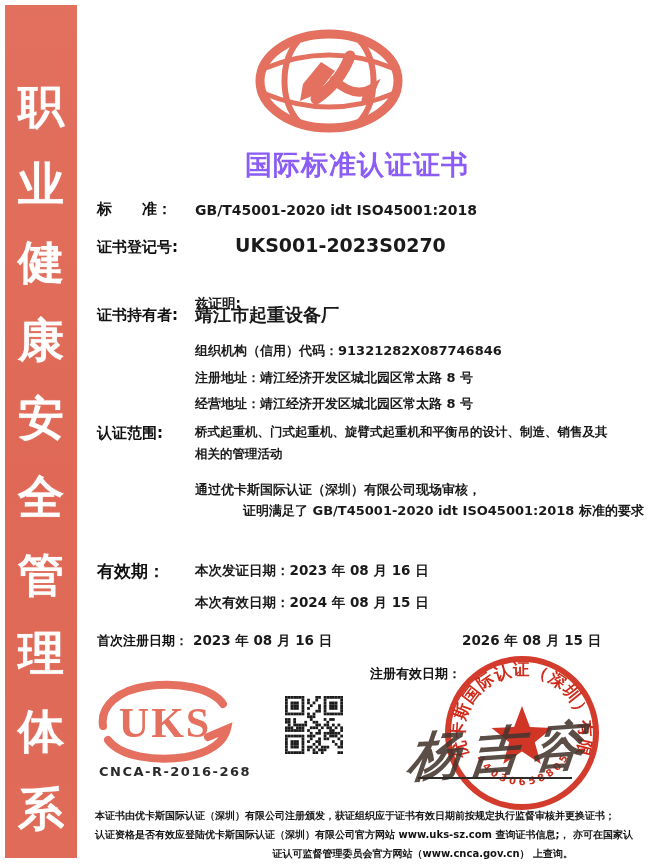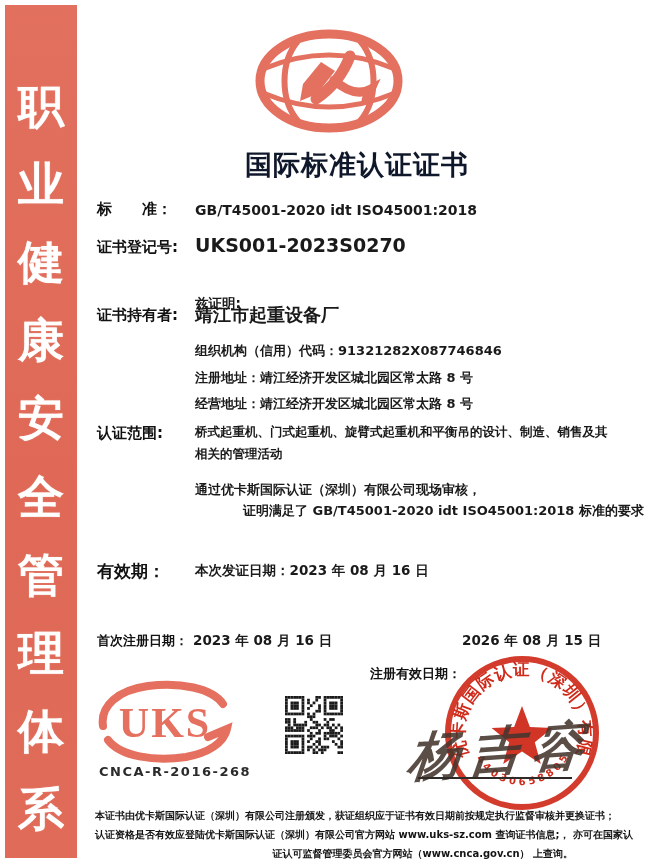--- a/index.html
+++ b/index.html
@@ -16,21 +16,21 @@
     justify-content:space-between;padding:78px 0 26px;box-sizing:border-box;
   }
   .sidebar .ch{
     color:#fff;font-size:46px;font-weight:bold;line-height:1;
     text-shadow:0 0 1px rgba(255,255,255,.6);
   }
   
   .logo-globe{position:absolute;left:254px;top:28px;}
   .doc-title{
     position:absolute;left:77px;top:147px;width:560px;text-align:center;
-    font-size:27px;font-weight:bold;letter-spacing:1px;color:#0f172a;
+    font-size:27px;font-weight:bold;letter-spacing:1px;color:#8b5cf6;
   }
   
   .lbl{position:absolute;left:97px;font-weight:bold;color:#111;white-space:pre;}
   .val{position:absolute;left:195px;color:#1a1a1a;white-space:pre;}
   .b{font-weight:bold;}
   
   .uks-logo{position:absolute;left:96px;top:680px;}
   .cnca{
     position:absolute;left:99px;top:764px;font-size:13px;font-weight:bold;
     letter-spacing:1.5px;color:#2b2b2b;
@@ -85,40 +85,41 @@
       <path d="M80,52 C92,63 104,68 117,61 L112,72" fill="none" stroke="#e4705f" stroke-width="9" stroke-linecap="round"></path>
     </svg>
   </div>
 
   <div class="doc-title">国际标准认证证书</div>
 
   <div class="lbl" style="top:200px;font-size:15px;">标　　准：</div>
   <div class="val b" style="top:202px;font-size:14px;">GB/T45001-2020 idt ISO45001:2018</div>
 
   <div class="lbl" style="top:238px;font-size:15px;">证书登记号:</div>
-  <div class="val b" style="top:234px;font-size:19px;">UKS001-2023S0270</div>
+  <div class="val b" style="top:234px;font-size:19px;margin-left:40px;">UKS001-2023S0270</div>
 
   <div class="val b" style="top:295px;font-size:13.5px;">兹证明:</div>
 
   <div class="lbl" style="top:306px;font-size:15px;">证书持有者:</div>
   <div class="val b" style="top:303px;font-size:18px;">靖江市起重设备厂</div>
 
   <div class="val b" style="top:342px;font-size:13px;">组织机构（信用）代码：91321282X087746846</div>
   <div class="val b" style="top:369px;font-size:13px;">注册地址：靖江经济开发区城北园区常太路 8 号</div>
   <div class="val b" style="top:395px;font-size:13px;">经营地址：靖江经济开发区城北园区常太路 8 号</div>
 
   <div class="lbl" style="top:424px;font-size:15px;">认证范围:</div>
   <div class="val b" style="top:424px;font-size:12.5px;">桥式起重机、门式起重机、旋臂式起重机和平衡吊的设计、制造、销售及其</div>
   <div class="val b" style="top:446px;font-size:12.5px;">相关的管理活动</div>
 
   <div class="val b" style="top:481px;font-size:13px;font-family:Liberation Serif, serif;">通过优卡斯国际认证（深圳）有限公司现场审核，</div>
   <div class="val b" style="top:502px;font-size:13px;margin-left:48px;">证明满足了 GB/T45001-2020 idt ISO45001:2018 标准的要求</div>
 
   <div class="lbl" style="top:560px;font-size:17px;">有效期：</div>
   <div class="val b" style="top:562px;font-size:13.5px;">本次发证日期：2023 年 08 月 16 日</div>
+  <div class="val b" style="top:594px;font-size:13.5px;">本次有效日期：2024 年 08 月 15 日</div>
 
   <div class="lbl" style="top:632px;font-size:13px;">首次注册日期：</div>
   <div class="val b" style="left:193px;top:632px;font-size:13.5px;">2023 年 08 月 16 日</div>
   <div class="lbl" style="left:370px;top:632px;font-size:13px;margin-top:33px;">注册有效日期：</div>
   <div class="val b" style="left:462px;top:632px;font-size:13.5px;">2026 年 08 月 15 日</div>
 
   <div class="uks-logo">
     <svg width="138" height="86" viewBox="0 0 138 86">
       <path d="M7,46 C4,26 22,10 52,6 C84,2 116,8 127,24" fill="none" stroke="#e5705f" stroke-width="8" stroke-linecap="round"></path>
       <path d="M12,60 C24,76 58,82 90,77 C112,73 128,63 131,49 L112,57" fill="none" stroke="#e5705f" stroke-width="8" stroke-linecap="round"></path>

